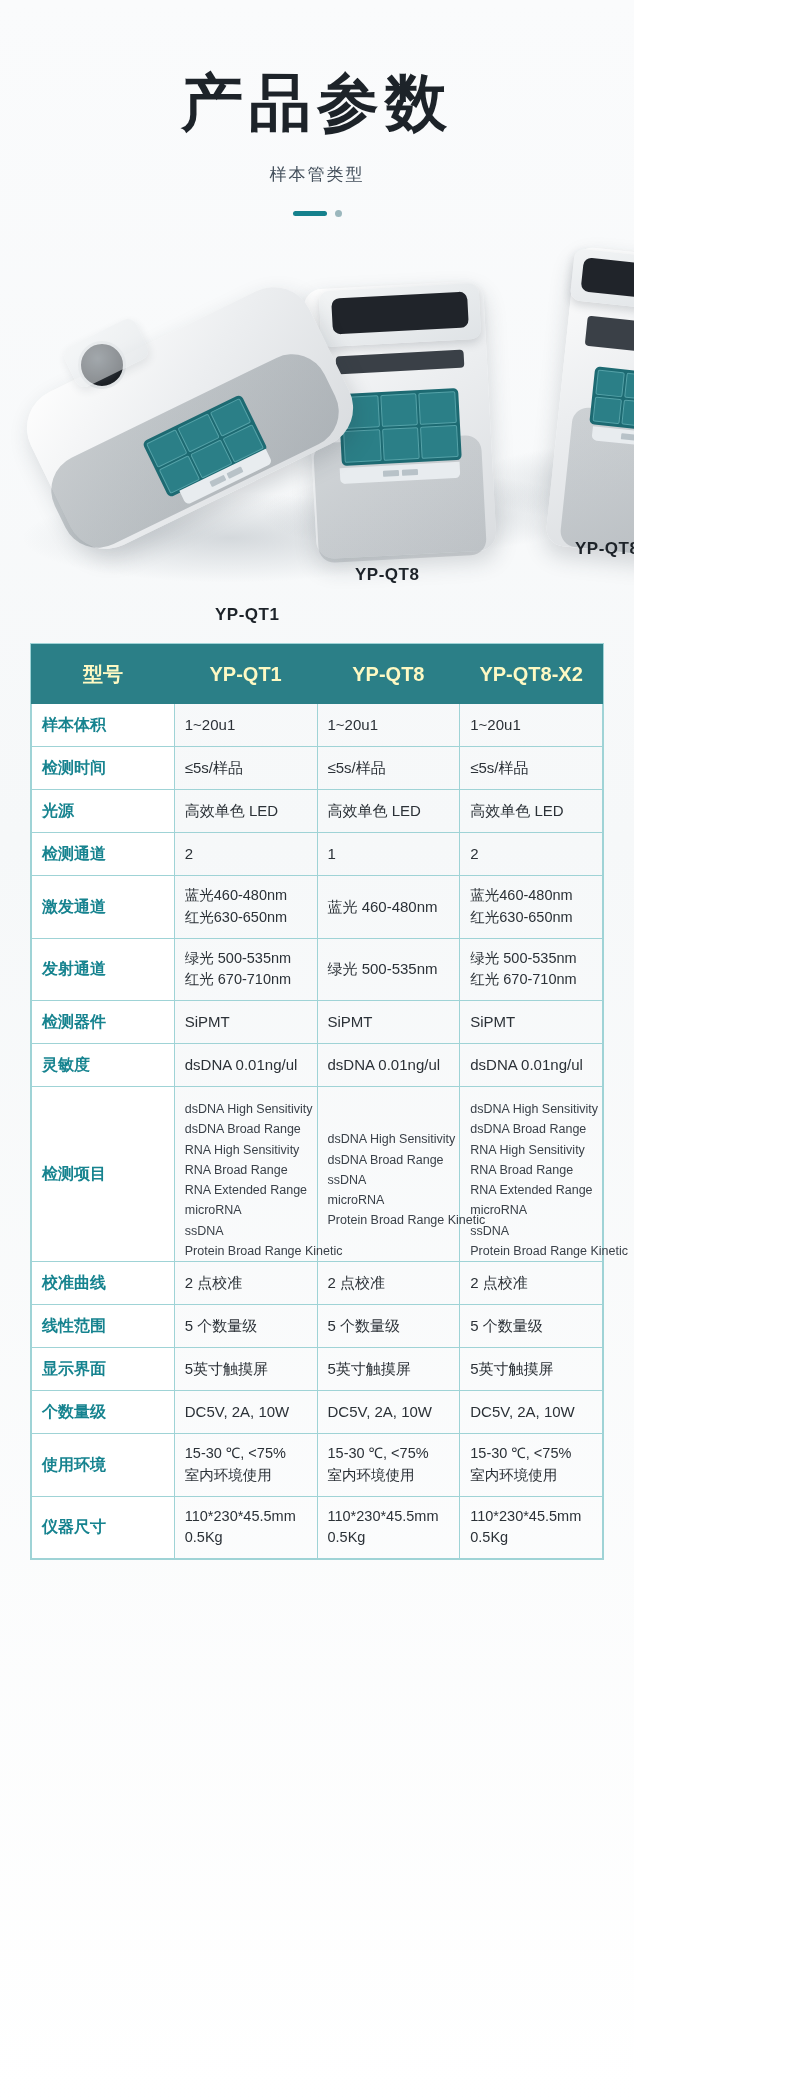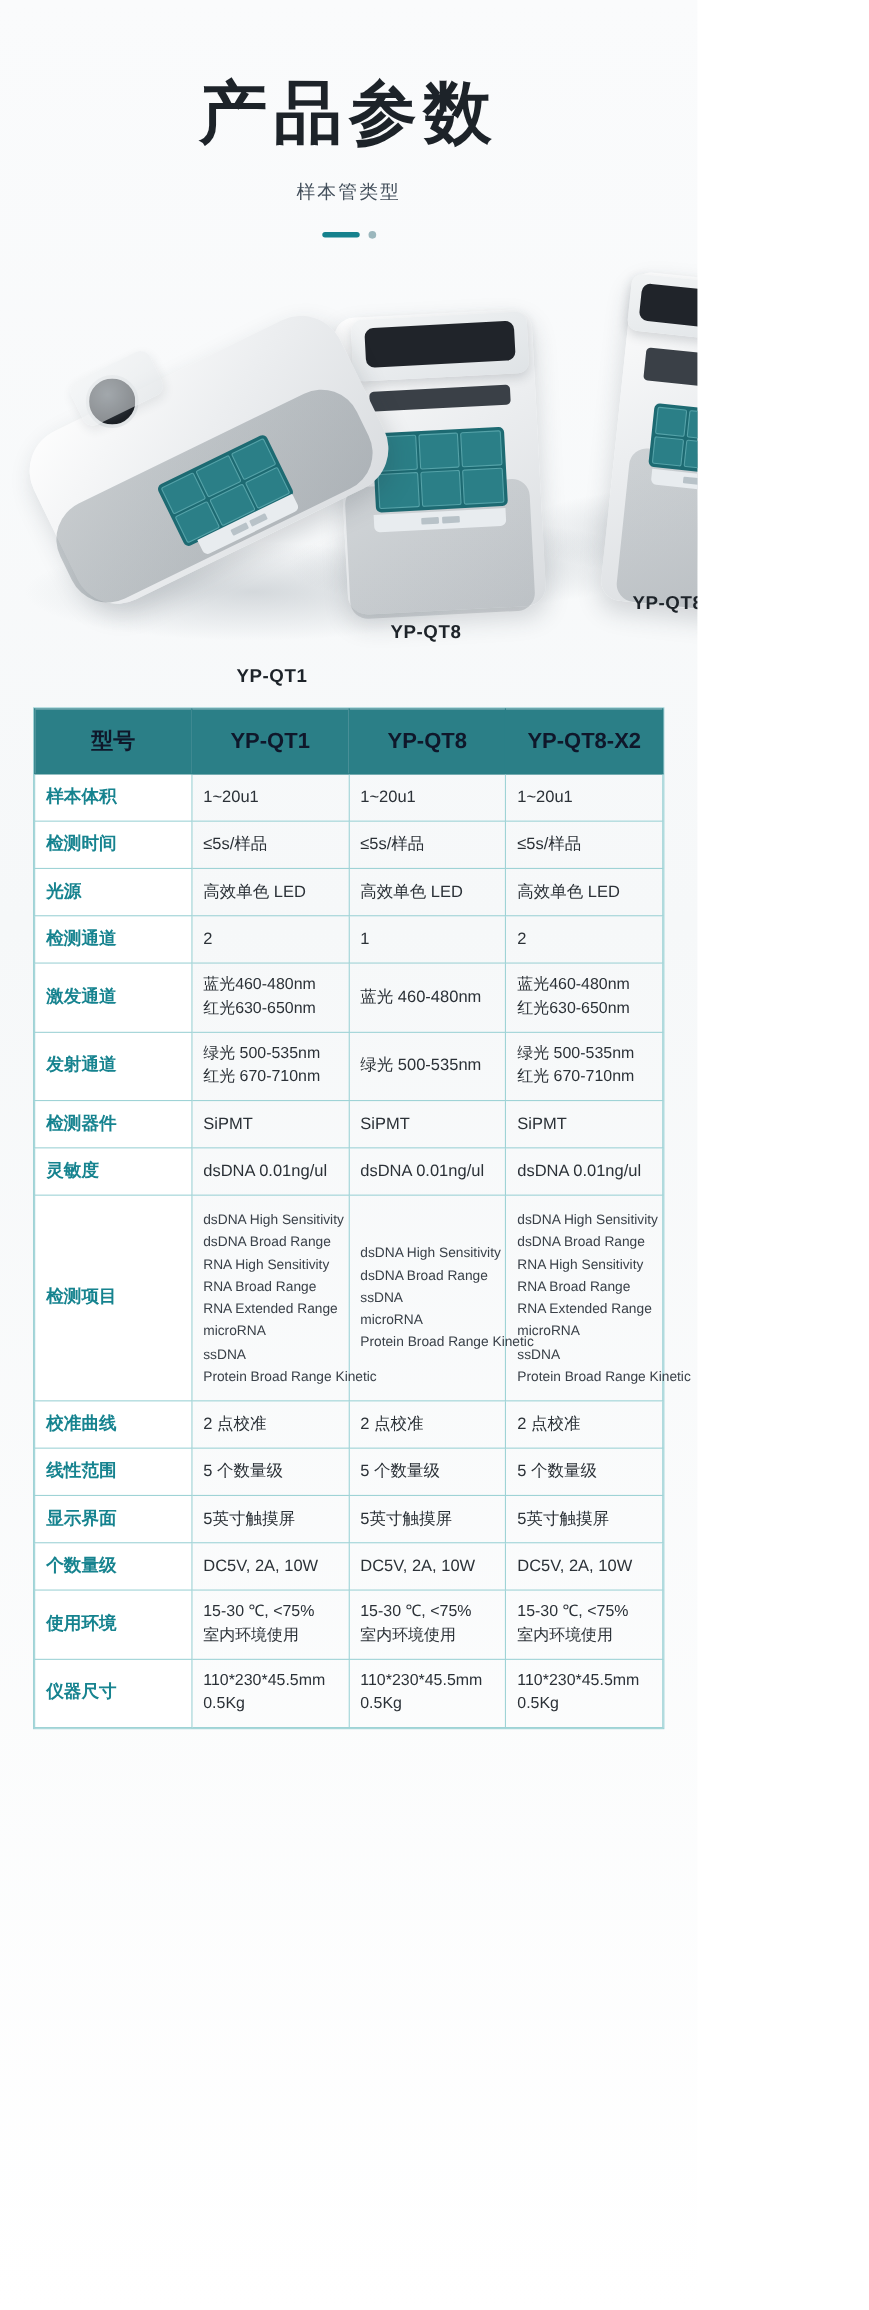--- a/index.html
+++ b/index.html
@@ -151,42 +151,42 @@
   th, td {
     border: 1px solid #9fd3d6;
     padding: 9px 10px;
     vertical-align: middle;
     font-size: 15px;
     color: #2b3137;
     line-height: 1.5;
   }
   thead th {
     background: #2b7f87;
-    color: #0f172a;
+    color: #fef9c3;
     font-size: 20px;
     font-weight: bold;
     text-align: center;
     padding: 14px 8px;
     border-color: #2b7f87;
   }
   tbody th {
     background: #ffffff;
     color: #16838f;
     font-weight: bold;
     font-size: 16px;
     text-align: left;
     width: 120px;
   }
   td.multi { font-size: 14.5px; }
   td.small-list {
     font-size: 12.5px;
     line-height: 1.62;
     color: #3a4149;
     padding-top: 12px;
-    padding-bottom: 12px;
+    padding-bottom: 0;
   }
   .cell-lines div { white-space: nowrap; }
 </style>
 </head>
 <body>
 
 <div class="page">
 
   <div class="header">
     <h1 class="title">产品参数</h1>

